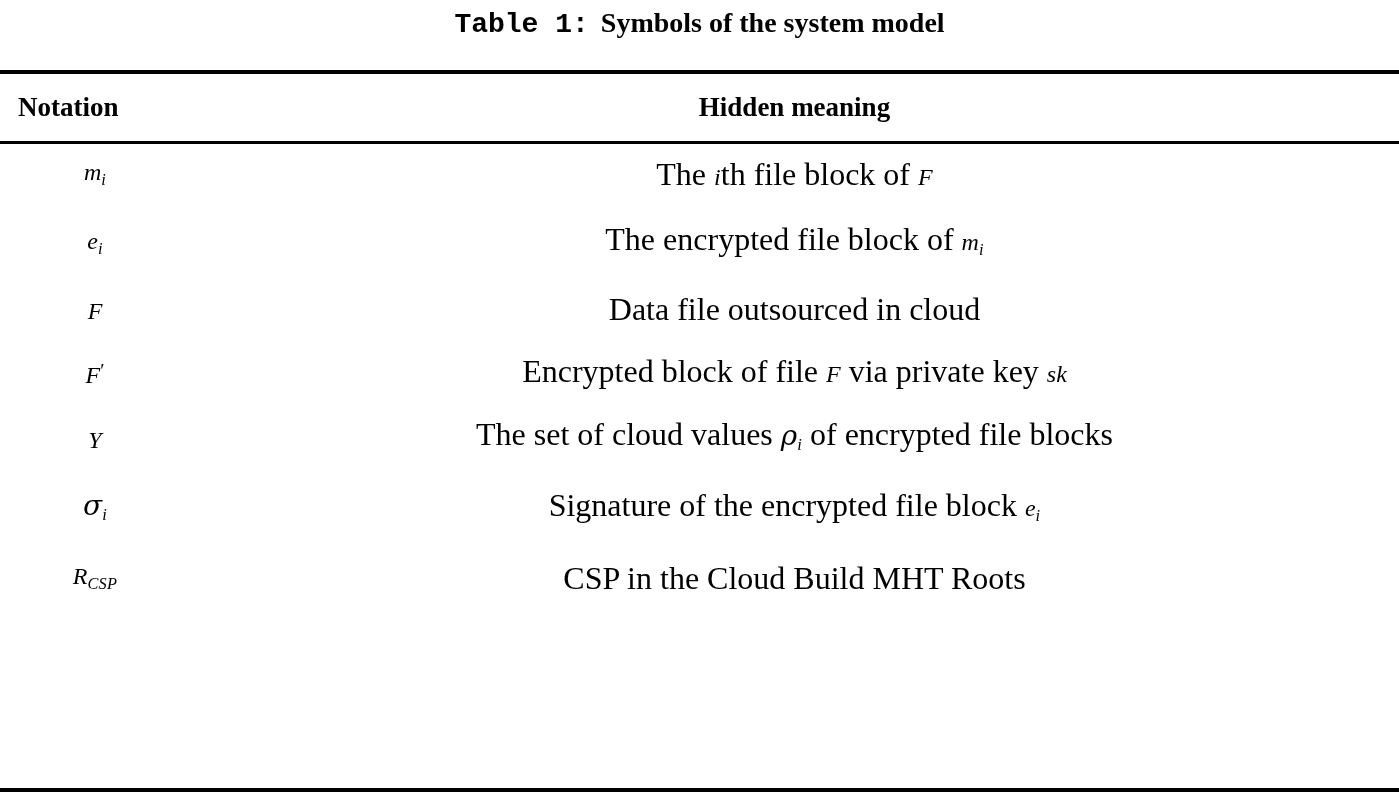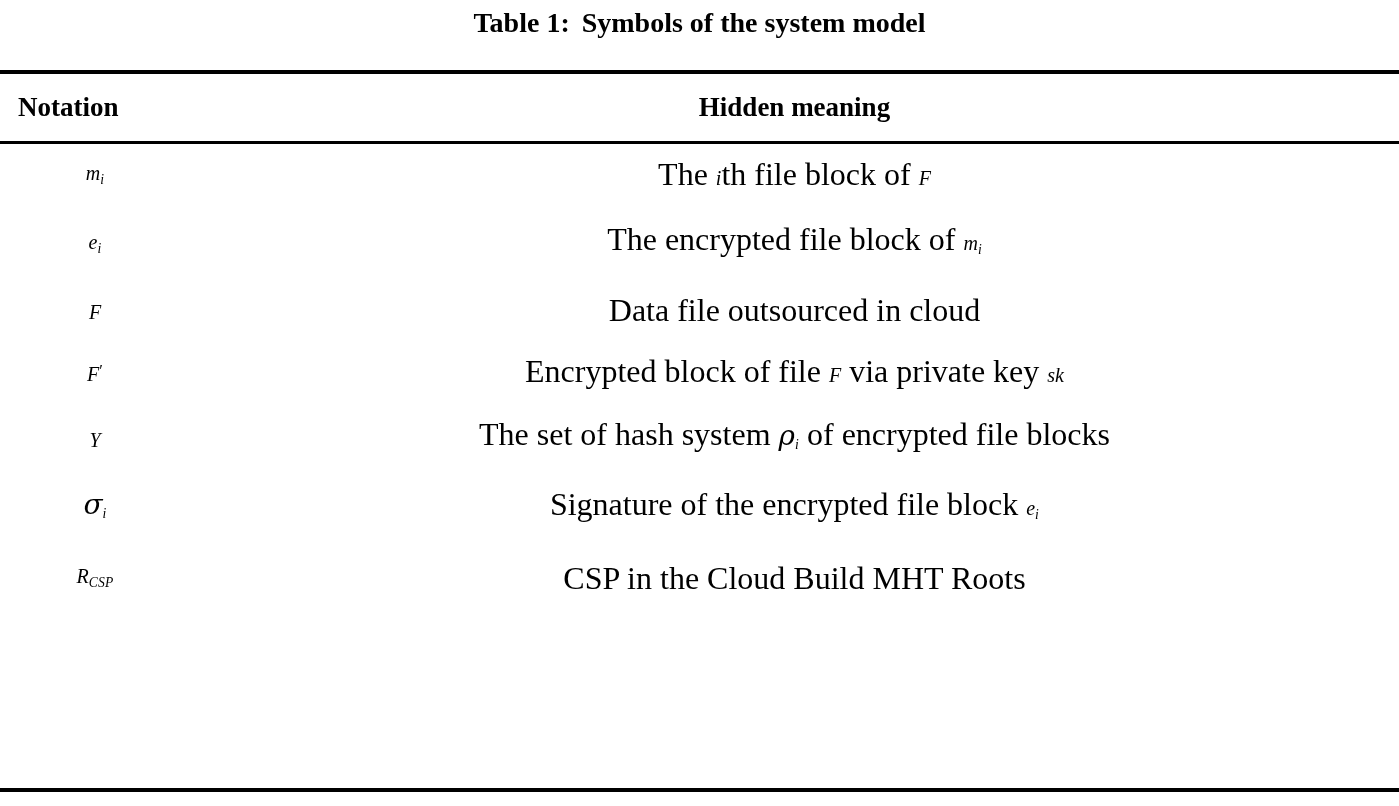--- a/index.html
+++ b/index.html
@@ -29,20 +29,21 @@
     top: 4px;
     left: 0;
     width: 1399px;
     text-align: center;
     font-size: 28px;
     line-height: 38px;
     white-space: nowrap;
   }
   .caption .cap-label {
     font-weight: bold;
+    font-family: Liberation Mono, monospace;
   }
   .caption .cap-text {
     font-weight: bold;
     margin-left: 12px;
   }
 
   
   .rule {
     position: absolute;
     left: 0;
@@ -90,21 +91,21 @@
 
   .notation-cell {
     text-align: center;
     padding-left: 6px;
   }
 
   
   .math {
     font-family: "Liberation Serif", "DejaVu Serif", serif;
     font-style: italic;
-    font-size: 20px;
+    font-size: 24px;
   }
   .math .sub {
     font-size: 0.68em;
     vertical-align: -0.32em;
     font-style: italic;
     letter-spacing: 0.2px;
   }
   .math .prime {
     font-style: normal;
     font-size: 0.82em;
@@ -180,21 +181,21 @@
           <span class="desc-text">Encrypted block of file </span><span class="math">F</span><span class="desc-text"> via private key </span><span class="math">sk</span>
         </td>
       </tr>
 
 
       <tr>
         <td class="notation-cell">
           <span class="math"><span>Y</span></span>
         </td>
         <td class="meaning-cell">
-          <span class="desc-text">The set of hash system </span><span class="greek">ρ</span><span class="math"><span class="sub">i</span></span><span class="desc-text"> of encrypted file blocks</span>
+          <span class="desc-text">The set of cloud values </span><span class="greek">ρ</span><span class="math"><span class="sub">i</span></span><span class="desc-text"> of encrypted file blocks</span>
         </td>
       </tr>
 
       <tr>
         <td class="notation-cell">
           <span class="greek">σ</span><span class="math"><span class="sub">i</span></span>
         </td>
         <td class="meaning-cell">
           <span class="desc-text">Signature of the encrypted file block </span><span class="math"><span>e</span><span class="sub">i</span></span>
         </td>

